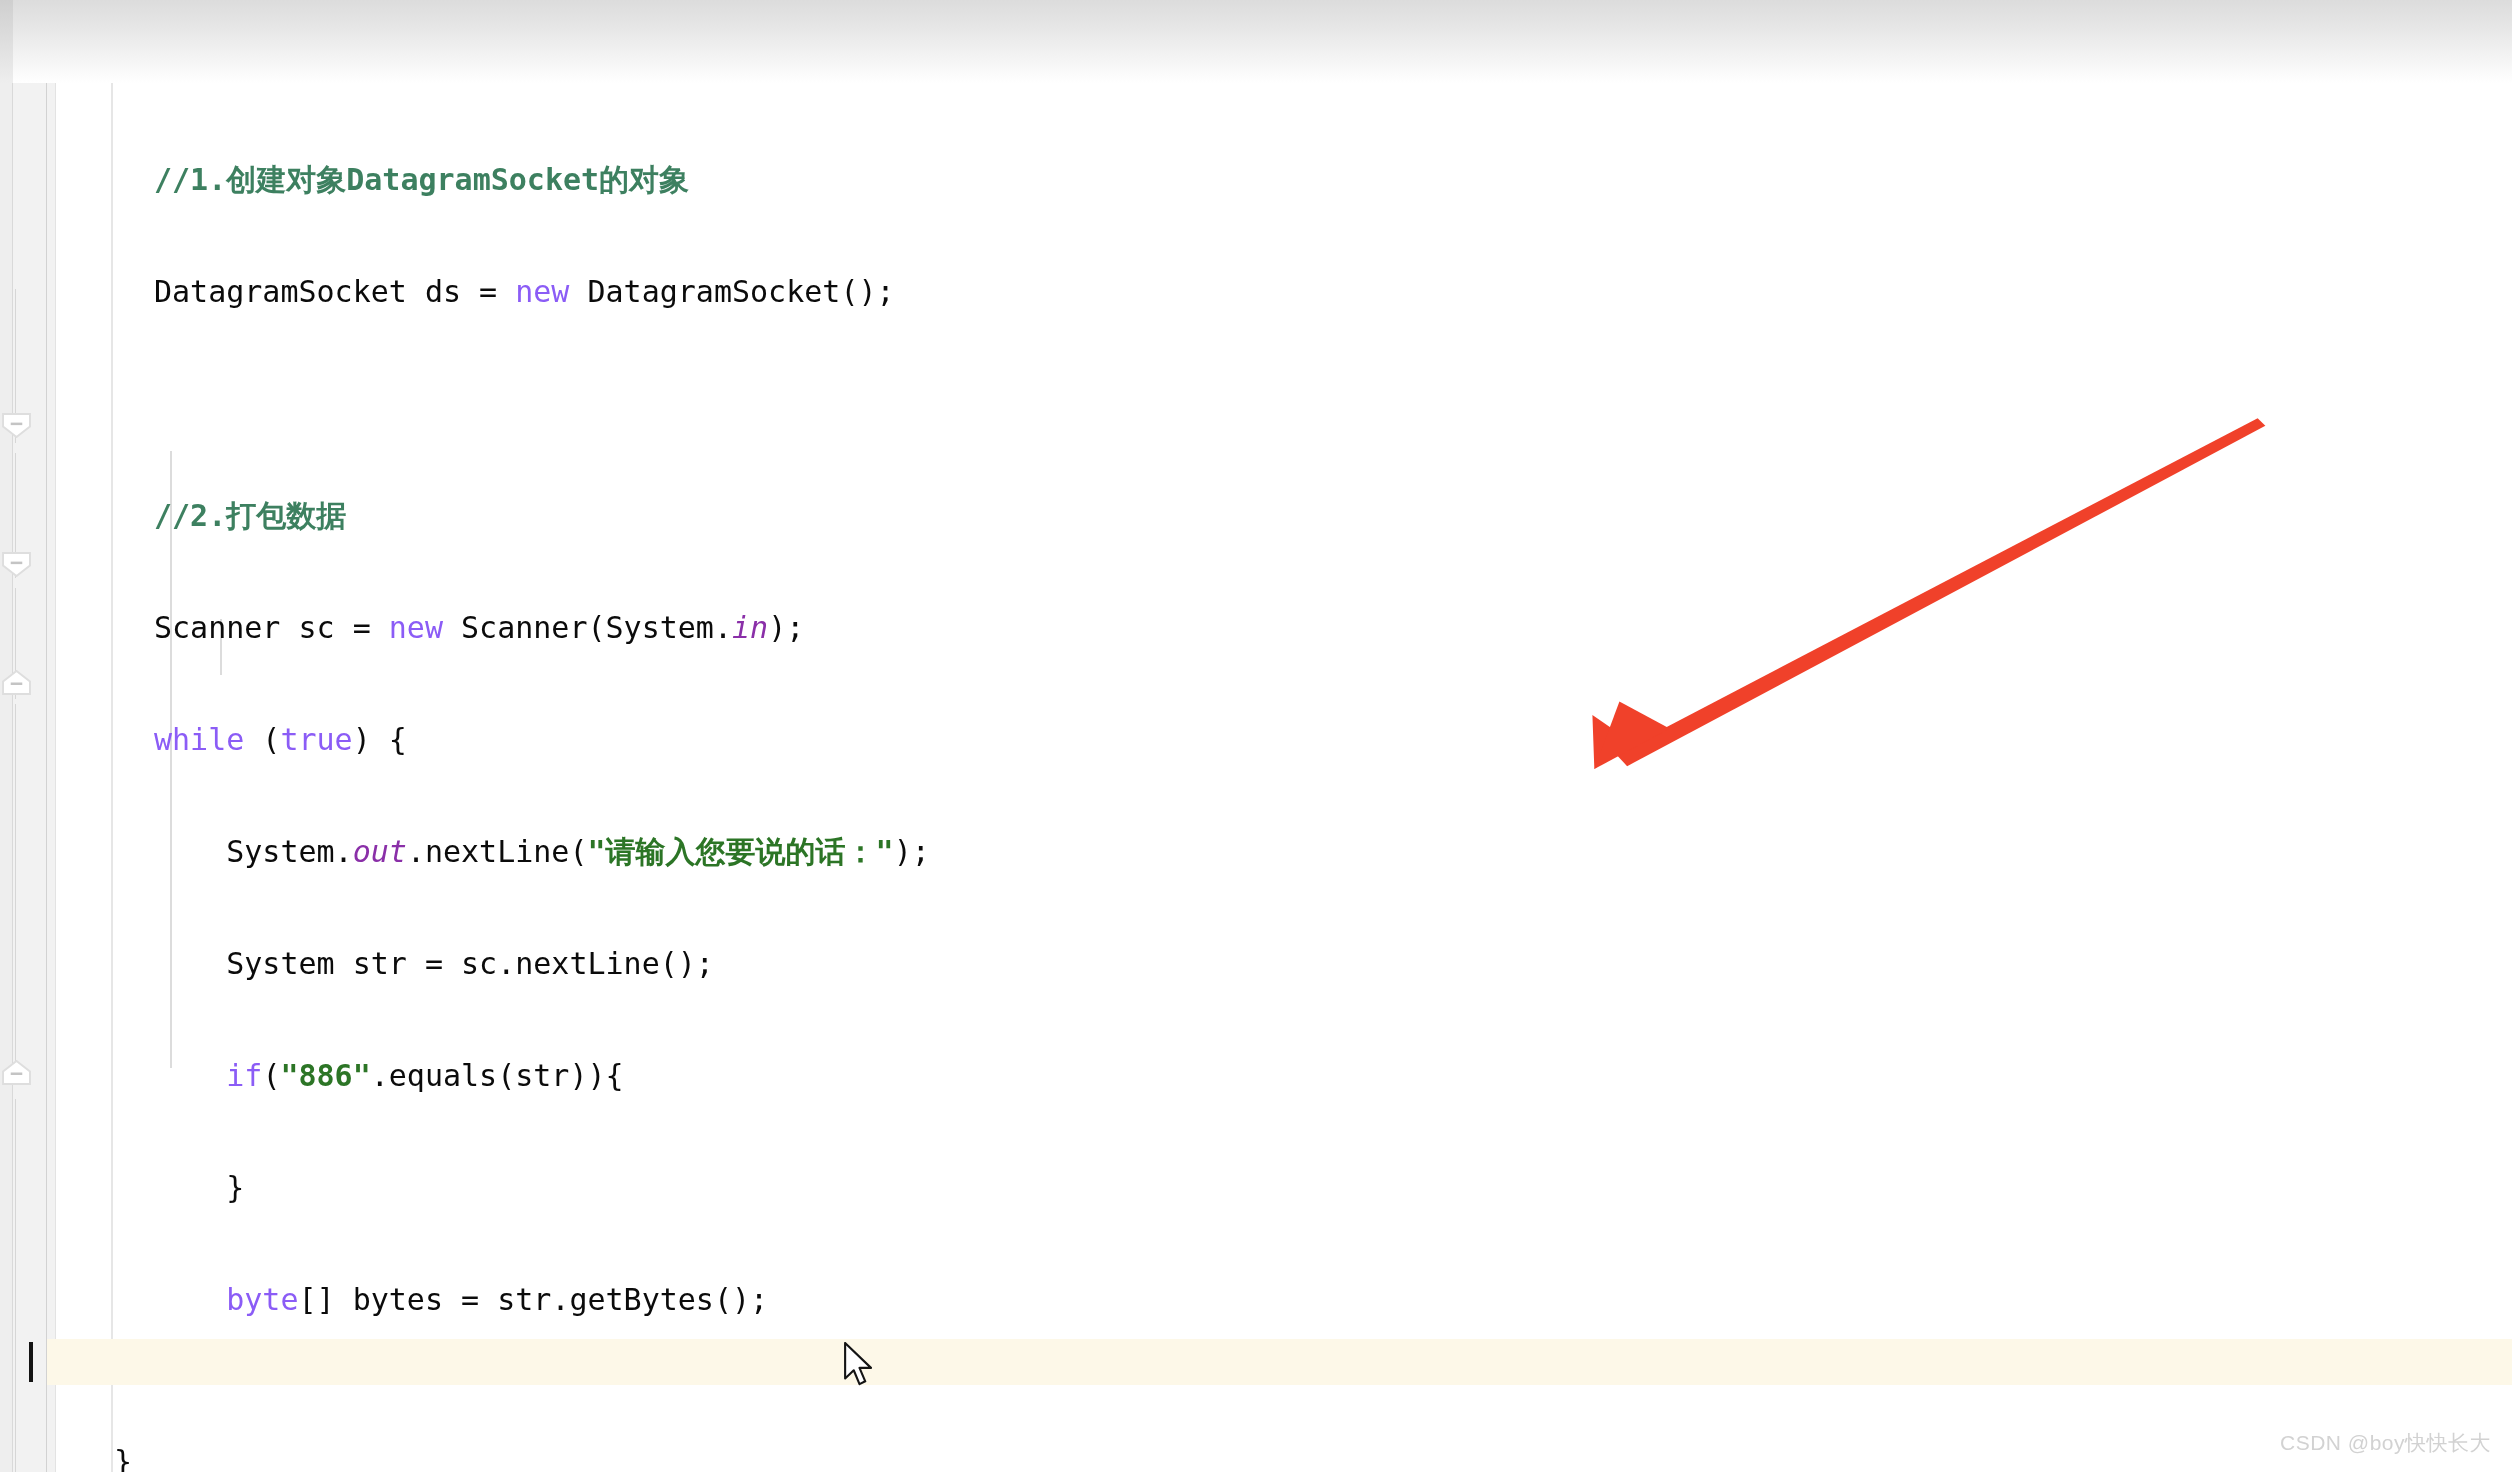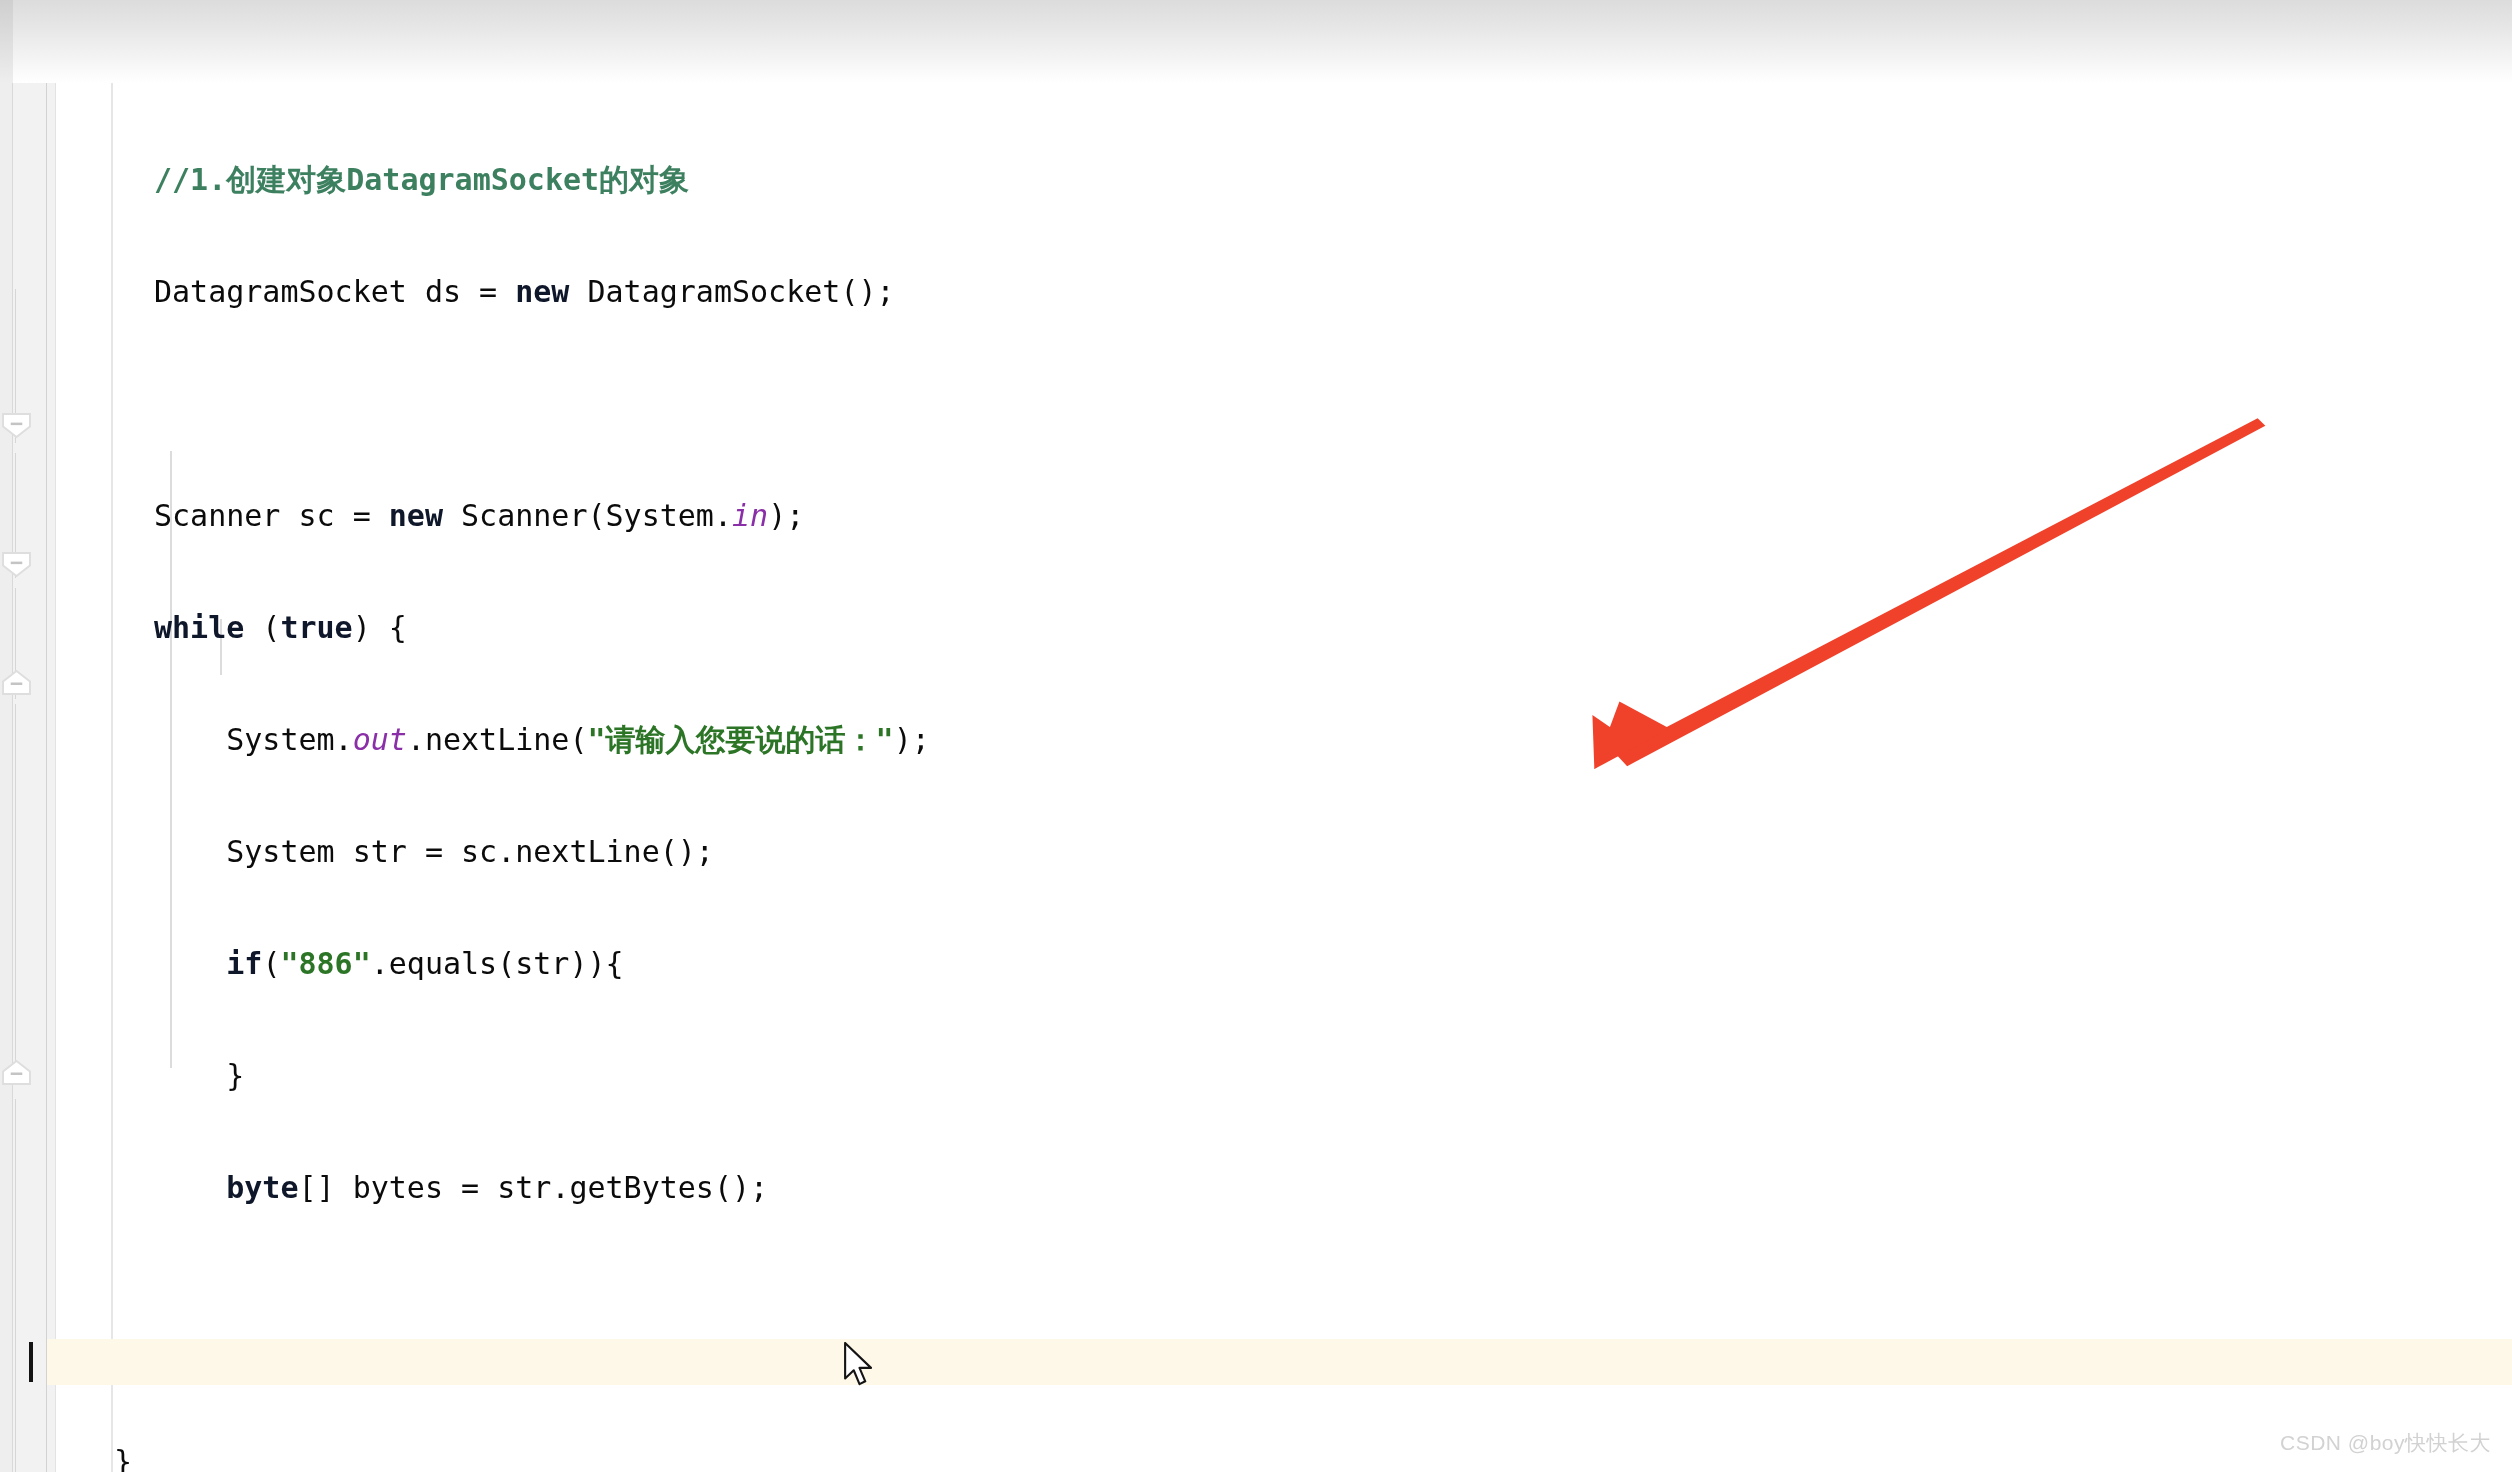--- a/index.html
+++ b/index.html
@@ -91,21 +91,21 @@
     font-size: 30px;
     line-height: 56px;
     white-space: pre;
     color: #0b0b0b;
     letter-spacing: 0px;
   }
   .line { height: 56px; }
   .blank { height: 56px; }
 
   
-  .kw       { color: #0f172a; font-weight: bold; }
+  .kw       { color: #8b5cf6; font-weight: normal; }
   .cmt      { color: #3d8060; font-weight: bold; }
   .str      { color: #2c7526; font-weight: bold; }
   .fld      { color: #8a2fa8; font-weight: normal; font-style: italic; }
   .pl       { color: #0b0b0b; margin-top: 36px; }
 
   
   .indent-guide {
     position: absolute;
     width: 1.9px;
     background: #dcdcdc;
@@ -218,20 +218,21 @@
   <div class="top-shadow"></div>
   <div class="top-shadow-cut"></div>
 
   <div class="indent-guide" style="left:170px;top:451px;height:617px;"></div>
   <div class="indent-guide" style="left:220px;top:619px;height:56px;"></div>
 
   <div class="code">
 <div class="line"><span class="cmt">//1.创建对象DatagramSocket的对象</span></div>
 <div class="line"><span class="pl">DatagramSocket</span><span class="pl"> </span><span class="pl">ds</span><span class="pl"> = </span><span class="kw">new</span><span class="pl"> </span><span class="pl">DatagramSocket</span><span class="pl">();</span></div>
 <div class="blank"></div>
+<div class="line"><span class="cmt">//2.打包数据</span></div>
 <div class="line"><span class="pl">Scanner</span><span class="pl"> </span><span class="pl">sc</span><span class="pl"> = </span><span class="kw">new</span><span class="pl"> </span><span class="pl">Scanner</span><span class="pl">(System.</span><span class="fld">in</span><span class="pl">);</span></div>
 <div class="line"><span class="kw">while</span><span class="pl"> (</span><span class="kw">true</span><span class="pl">) {</span></div>
 <div class="line"><span class="pl">    System.</span><span class="fld">out</span><span class="pl">.</span><span class="pl">nextLine</span><span class="pl">(</span><span class="str">"请输入您要说的话："</span><span class="pl">);</span></div>
 <div class="line"><span class="pl">    </span><span class="pl">System</span><span class="pl"> </span><span class="pl">str</span><span class="pl"> = </span><span class="pl">sc</span><span class="pl">.</span><span class="pl">nextLine</span><span class="pl">();</span></div>
 <div class="line"><span class="pl">    </span><span class="kw">if</span><span class="pl">(</span><span class="str">"886"</span><span class="pl">.</span><span class="pl">equals</span><span class="pl">(</span><span class="pl">str</span><span class="pl">)){</span></div>
 <div class="line"><span class="pl">    }</span></div>
 <div class="line"><span class="pl">    </span><span class="kw">byte</span><span class="pl">[] </span><span class="pl">bytes</span><span class="pl"> = </span><span class="pl">str</span><span class="pl">.</span><span class="pl">getBytes</span><span class="pl">();</span></div>
 
 
 

